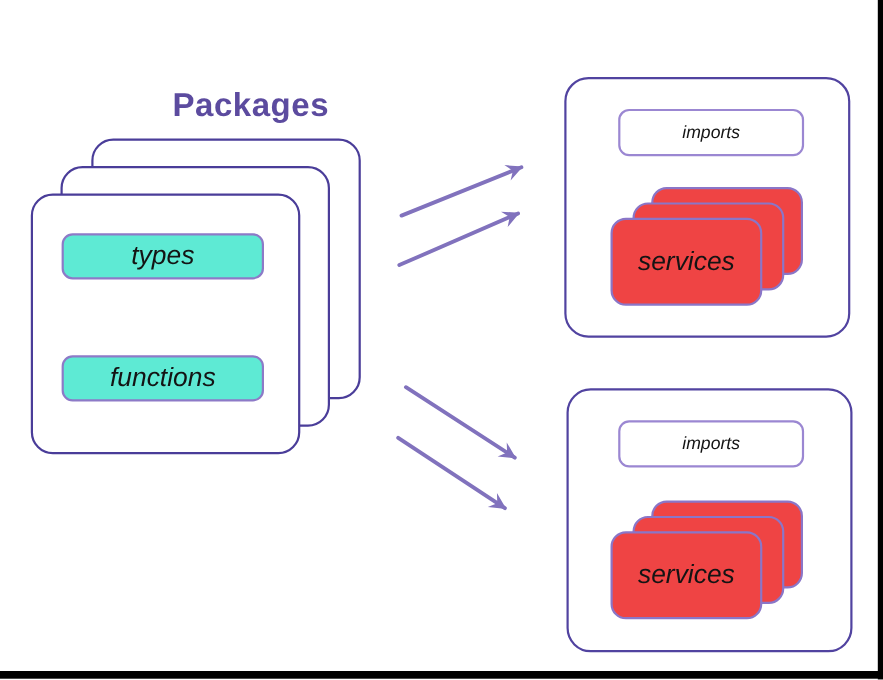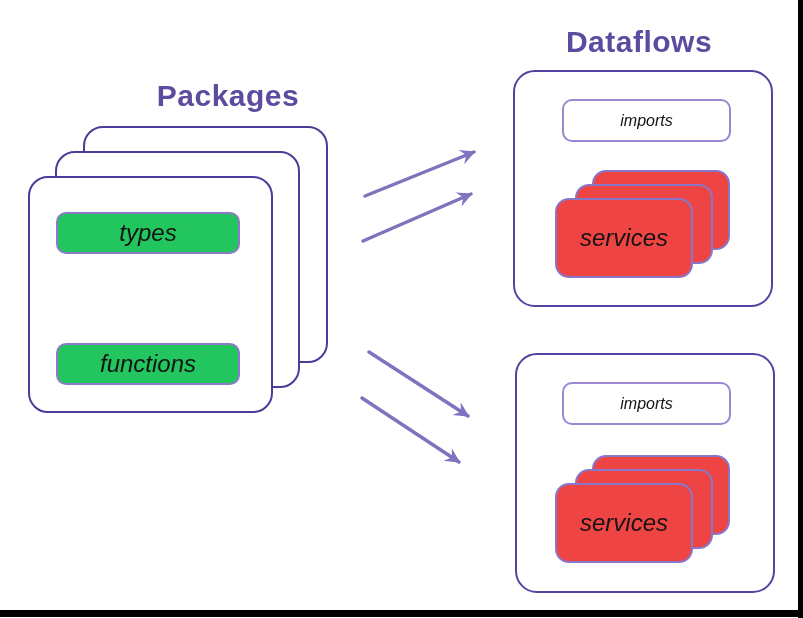--- a/index.html
+++ b/index.html
@@ -26,28 +26,28 @@
   .pkg-title{left:128px;top:79px;width:200px;}
   .df-title{left:539px;top:25px;width:200px;}
   .pkg-card{
     position:absolute;width:245px;height:237px;background:#ffffff;
     border:2px solid var(--card-border);border-radius:20px;box-sizing:border-box;
   }
   .pkg-back{left:83px;top:126px;}
   .pkg-mid{left:55px;top:151px;}
   .pkg-front{left:28px;top:176px;}
   .inner-box{
-    position:absolute;width:184px;height:42px;background:#22c55e;
+    position:absolute;width:184px;height:42px;background:#5eead4;
     border:2px solid var(--inner-border);border-radius:10px;box-sizing:border-box;
     display:flex;align-items:center;justify-content:center;
     font-style:italic;font-size:24px;color:var(--label-text);
   }
   .ib-types{left:56px;top:212px;}
   .ib-states{left:56px;top:275px;}
-  .ib-functions{left:56px;top:343px;}
+  .ib-functions{left:56px;top:323px;}
   .df-container{
     position:absolute;width:260px;background:#ffffff;
     border:2px solid var(--container-border);border-radius:22px;box-sizing:border-box;
   }
   .df-top{left:513px;top:70px;height:237px;}
   .df-bottom{left:515px;top:353px;height:240px;}
   .imports-box{
     position:absolute;width:169px;height:43px;background:#ffffff;
     border:2px solid var(--imports-border);border-radius:10px;box-sizing:border-box;
     display:flex;align-items:center;justify-content:center;
@@ -76,21 +76,20 @@
 
 <div class="page">
 
   <div class="title pkg-title">Packages</div>
   <div class="pkg-card pkg-back"></div>
   <div class="pkg-card pkg-mid"></div>
   <div class="pkg-card pkg-front"></div>
   <div class="inner-box ib-types">types</div>
   <div class="inner-box ib-functions">functions</div>
 
-  <div class="title df-title">Dataflows</div>
 
   <div class="df-container df-top"></div>
   <div class="imports-box imp-1">imports</div>
   <div class="svc-card svc1-back"></div>
   <div class="svc-card svc1-mid"></div>
   <div class="svc-card svc1-front">services</div>
 
   <div class="df-container df-bottom"></div>
   <div class="imports-box imp-2">imports</div>
   <div class="svc-card svc2-back"></div>

